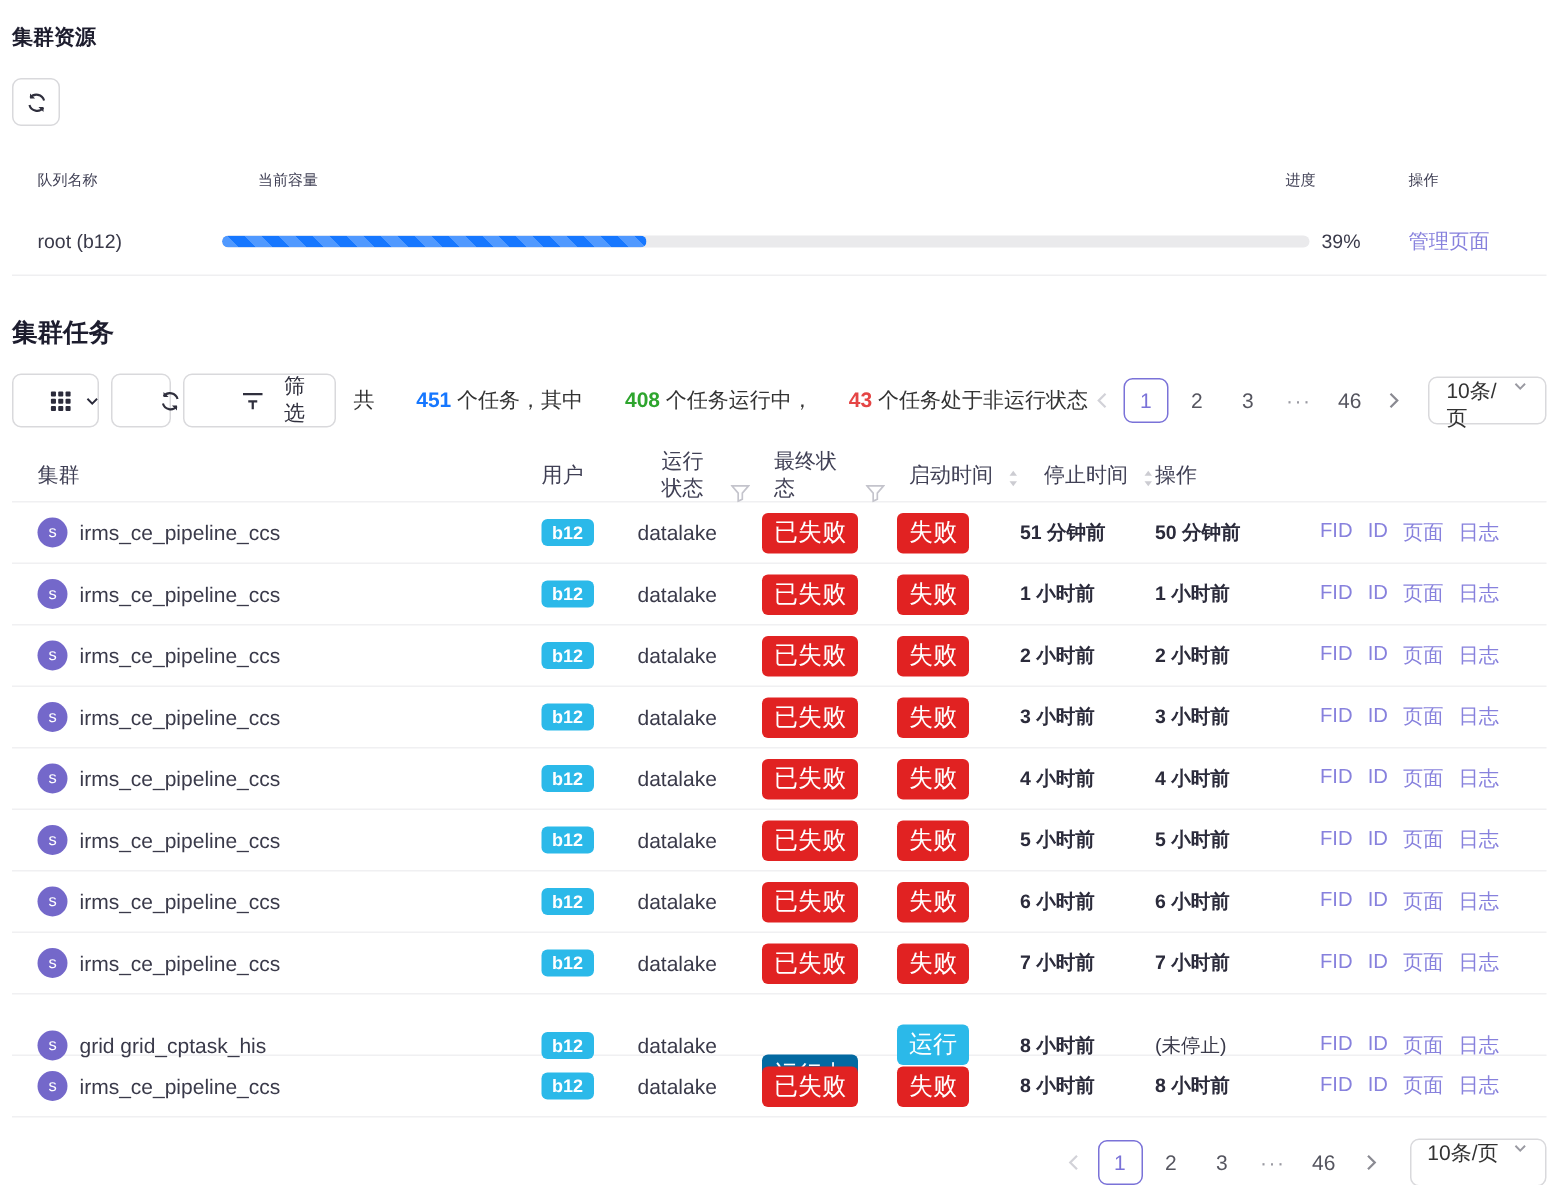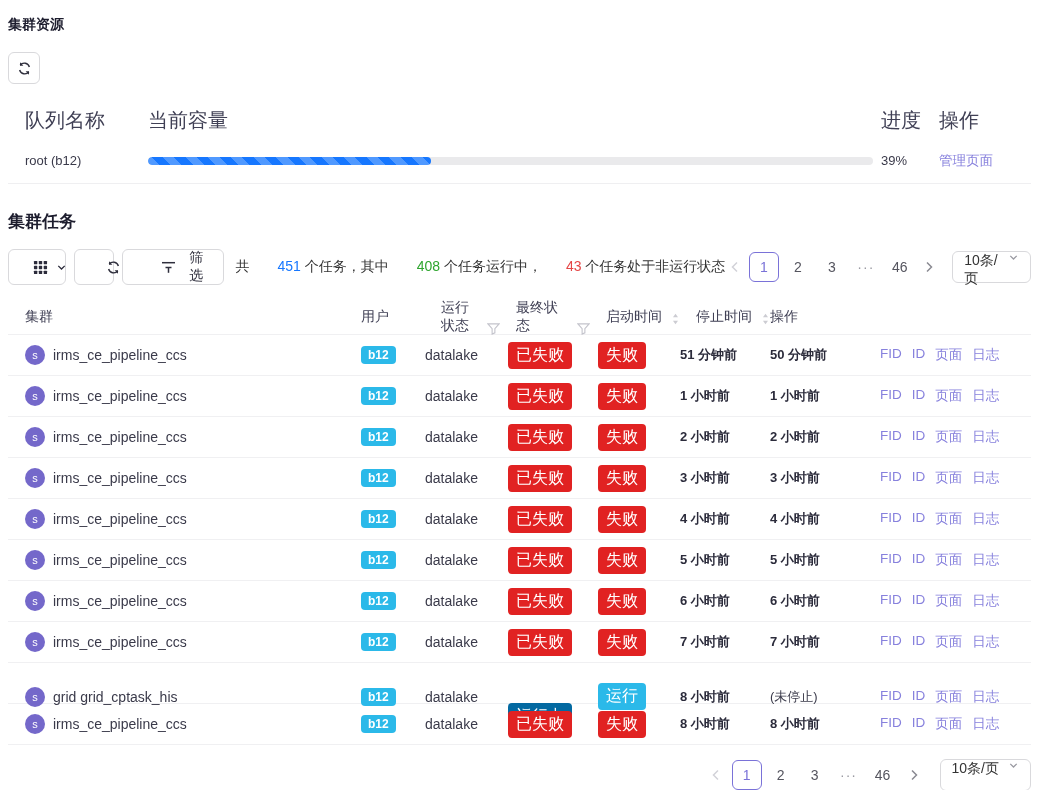--- a/index.html
+++ b/index.html
@@ -18,34 +18,34 @@
   }
   .icon-btn.res-refresh { width:32px; height:32px; margin-top:18px; }
   .toolbar { display:flex; align-items:center; margin-top:16px; }
   .toolbar .tool-btn { height:36px;padding-left:38px; }
   .btn-view { width:58px; padding:0 12px; margin-right:8px; }
   .btn-refresh { width:36px; margin-right:8px; }
   .btn-filter { padding:0 14px; }
 
   
   .res-grid { display:grid; grid-template-columns:140px 1fr 58px 100px; align-items:center; }
-  .res-head { margin-top:18px; height:36px; font-size:20px; font-weight:500; color:#404055; }
+  .res-head { margin-top:18px; height:36px; font-size:10px; font-weight:500; color:#404055;gap:24px; }
   .res-row { height:46px; border-bottom:1px solid #efeff1; font-size:13px; color:#3a3a4a; }
   .res-head > div:first-child, .res-row > div:first-child { padding-left:17px; }
   .res-head > .pcol, .res-row > .pcol { padding-left:8px; }
   .progress-track { height:8px; border-radius:4px; background:#eaeaec; overflow:hidden; }
   .progress-fill {
     height:100%; border-radius:4px; background:#1677ff;
     background-image:repeating-linear-gradient(45deg, rgba(255,255,255,0.25) 0 8px, transparent 8px 16px);
   }
   a.plink { color:#8781dd; text-decoration:none; font-size:13.5px; cursor:pointer; }
 
   
   .summary { margin-left:12px; font-size:14px; color:#333; white-space:pre; }
-  .summary b { font-weight:400;margin-left:24px; }
+  .summary b { font-weight:700;margin-left:24px; }
   .num-blue { color:#1677ff; }
   .num-green { color:#2ea52e; }
   .num-red { color:#e54545; }
 
   
   .pg { display:flex; align-items:center; gap:4px; margin-left:auto; }
   .pg.pg-bottom { margin-top:14px; justify-content:flex-end; }
   .pg-arrow { width:24px; height:30px; display:inline-flex; align-items:center; justify-content:center; cursor:pointer; }
   .pg-item {
     min-width:30px; height:30px; display:inline-flex; align-items:center; justify-content:center;

